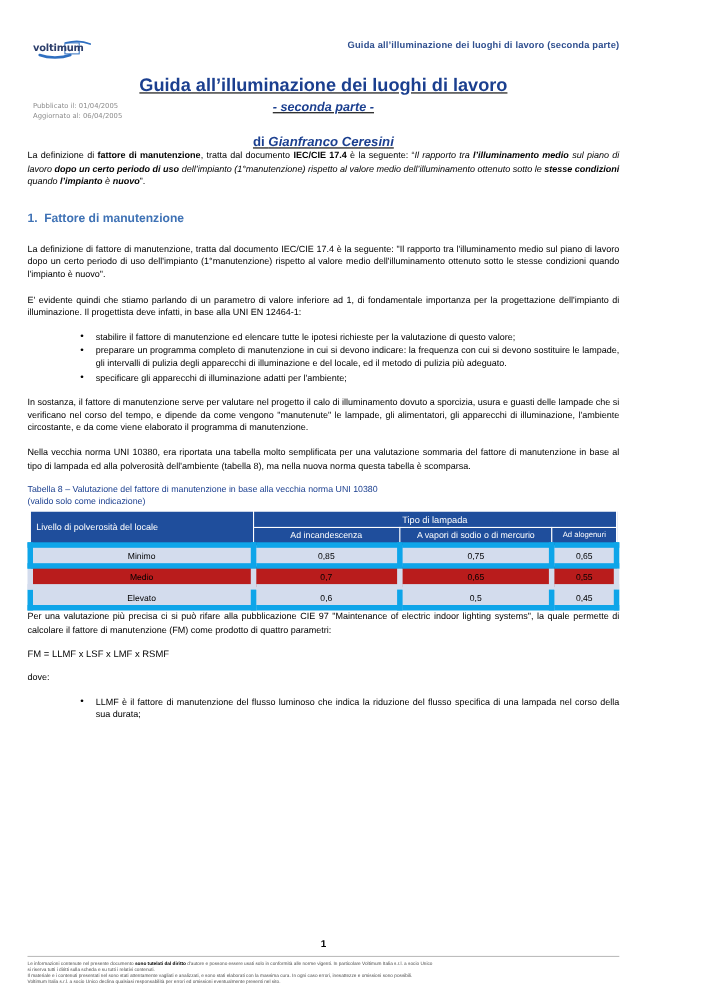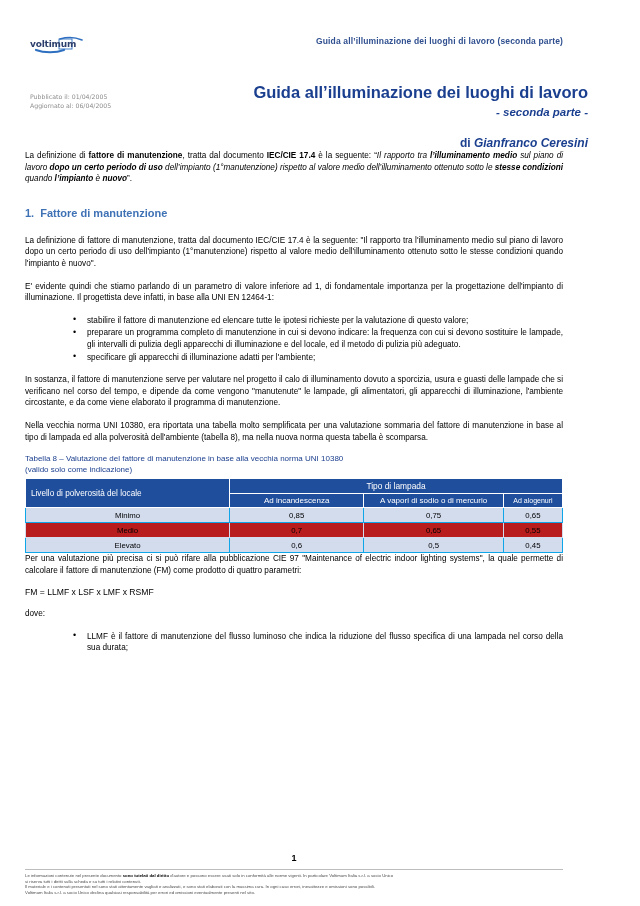--- a/index.html
+++ b/index.html
@@ -55,22 +55,23 @@
     right: 25px;
     top: 36px;
     font-size: 8.5px;
     font-weight: bold;
     color: #2f4f8f;
     letter-spacing: 0.15px;
   }
 
   
   .title-block {
-    text-align: right;
-    margin-top: 16px;
+    text-align: center;
+    margin-top: 2px;
+    text-decoration: underline;
   }
   .doc-title {
     font-size: 16.5px;
     font-weight: bold;
     color: #1b3f8f;
     line-height: 20px;
     margin: 0;
   }
   .doc-subtitle {
     font-size: 11.5px;
@@ -185,21 +186,21 @@
   table.t8 thead th.small {
     font-size: 7px;
     line-height: 8px;
   }
   table.t8 thead th.rowhead {
     text-align: left;
     font-size: 8.2px;
     padding-left: 5px;
   }
   table.t8 tbody td {
-    border: 1px solid #0ea5e9;
+    border: 5px solid #0ea5e9;
     color: #000;
     font-size: 7.8px;
     padding: 2.5px 3px;
   }
   table.t8 tbody tr.odd td { background: #d3dced; }
   table.t8 tbody tr.even td { background: #b91c1c; }
   table.t8 tbody tr.even td { border-color: #d3dced; }
 
   .after-table { margin-top: 14px; }
 

